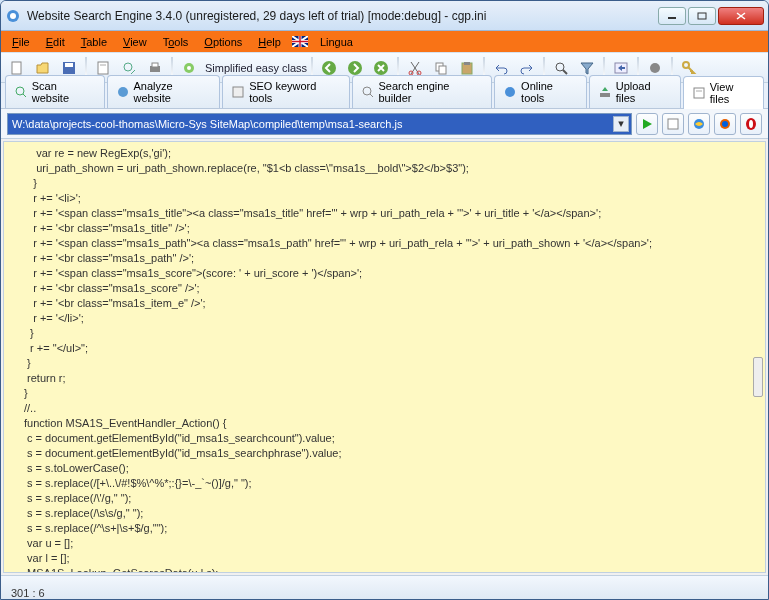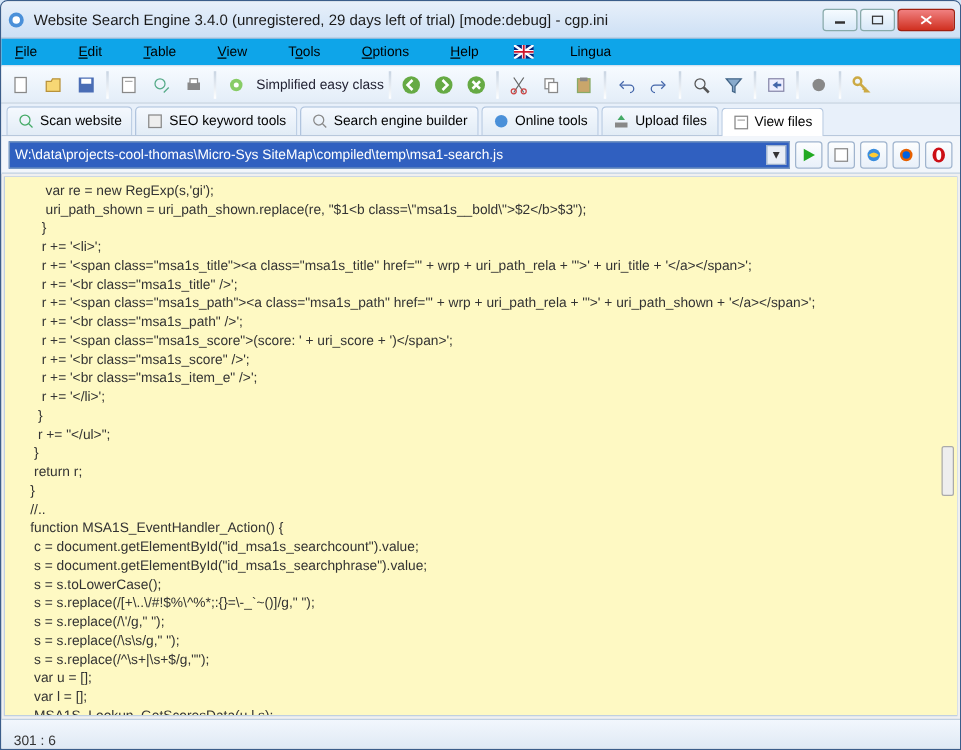--- a/index.html
+++ b/index.html
@@ -4,21 +4,21 @@
 <style>
 *{box-sizing:border-box;margin:0;padding:0;font-family:"Segoe UI",Tahoma,sans-serif;font-size:11px}
 body{background:#d4e5f7;width:769px;height:600px;overflow:hidden}
 .window{width:769px;height:600px;border:1px solid #3b5d8a;border-radius:6px 6px 0 0;background:#f0f0f0;display:flex;flex-direction:column;overflow:hidden}
 .titlebar{height:30px;background:linear-gradient(#e8f0fa,#cde0f5);display:flex;align-items:center;padding:0 4px;border-bottom:1px solid #9db7d6}
 .titlebar .appicon{width:16px;height:16px;margin-right:6px}
 .titlebar .title{flex:1;color:#1a1a1a;font-size:12px}
 .winbtns{display:flex;gap:2px}
 .winbtn{width:28px;height:18px;border:1px solid #8aa;border-radius:3px;display:flex;align-items:center;justify-content:center;background:linear-gradient(#f5fbff,#d7e8f7);cursor:pointer}
 .winbtn.close{width:46px;background:linear-gradient(#f08080,#d03020);border-color:#a02010;color:#fff}
-.menubar{height:22px;background:#0ea5e9;display:flex;align-items:center;padding:0 4px;gap:19px;border-bottom:1px solid #d5e2ef}
+.menubar{height:22px;background:#f97316;display:flex;align-items:center;padding:0 4px;gap:2px;border-bottom:1px solid #d5e2ef}
 .menuitem{padding:2px 7px;border-radius:2px;cursor:pointer}
 .menuitem u{text-decoration:underline}
 .flag{width:16px;height:11px;margin-left:2px;margin-right:3px;display:inline-block;vertical-align:middle}
 .toolbar{height:30px;background:linear-gradient(#f7fbff,#e3edf8);display:flex;align-items:center;padding:0 4px;gap:2px;border-bottom:1px solid #c0d0e0}
 .tbtn{width:24px;height:24px;display:flex;align-items:center;justify-content:center;border-radius:3px;cursor:pointer}
 .tsep{width:2px;height:22px;background:linear-gradient(#c8d4e2,#fff);margin:0 2px}
 .tlabel{margin-left:2px;font-size:11px;color:#223}
 .tabbar{height:26px;background:#e8f0fa;display:flex;align-items:flex-end;padding:0 4px;gap:2px;border-bottom:1px solid #b8c8dc}
 .tab{display:flex;align-items:center;gap:4px;padding:4px 8px;background:linear-gradient(#f5f9fe,#e2ecf6);border:1px solid #b0c4de;border-bottom:none;border-radius:4px 4px 0 0;cursor:pointer;font-size:11px}
 .tab.active{background:#fff;position:relative;top:1px}
@@ -210,20 +210,26 @@
       </div>
   </div>
 
   <div class="tabbar">
     <div class="tab">
         <svg width="14" height="14">
           <circle cx="6" cy="6" r="4" fill="none" stroke="#4a6"></circle>
           <line x1="9" y1="9" x2="12" y2="12" stroke="#4a6"></line>
         </svg>
         <span>Scan website</span>
+      </div>
+    <div class="tab">
+        <svg width="14" height="14">
+          <circle cx="7" cy="7" r="5" fill="#5b9bd5"></circle>
+        </svg>
+        <span>Analyze website</span>
       </div>
     <div class="tab">
         <svg width="14" height="14">
           <rect x="2" y="2" width="10" height="10" fill="#eee" stroke="#888"></rect>
         </svg>
         <span>SEO keyword tools</span>
       </div>
     <div class="tab">
         <svg width="14" height="14">
           <circle cx="6" cy="6" r="4" fill="none" stroke="#888"></circle>

